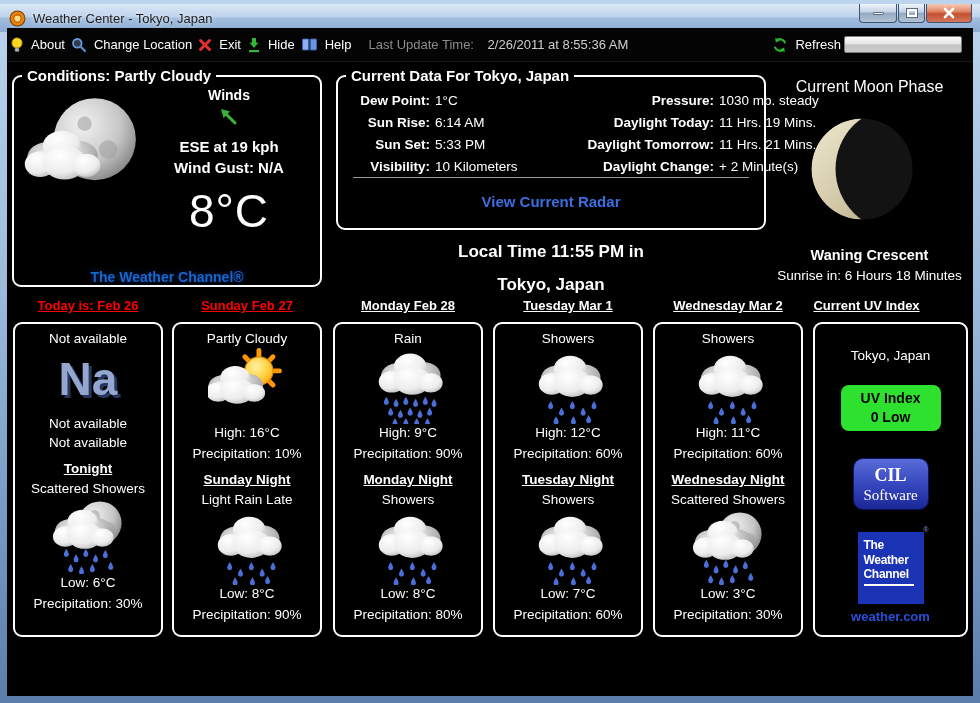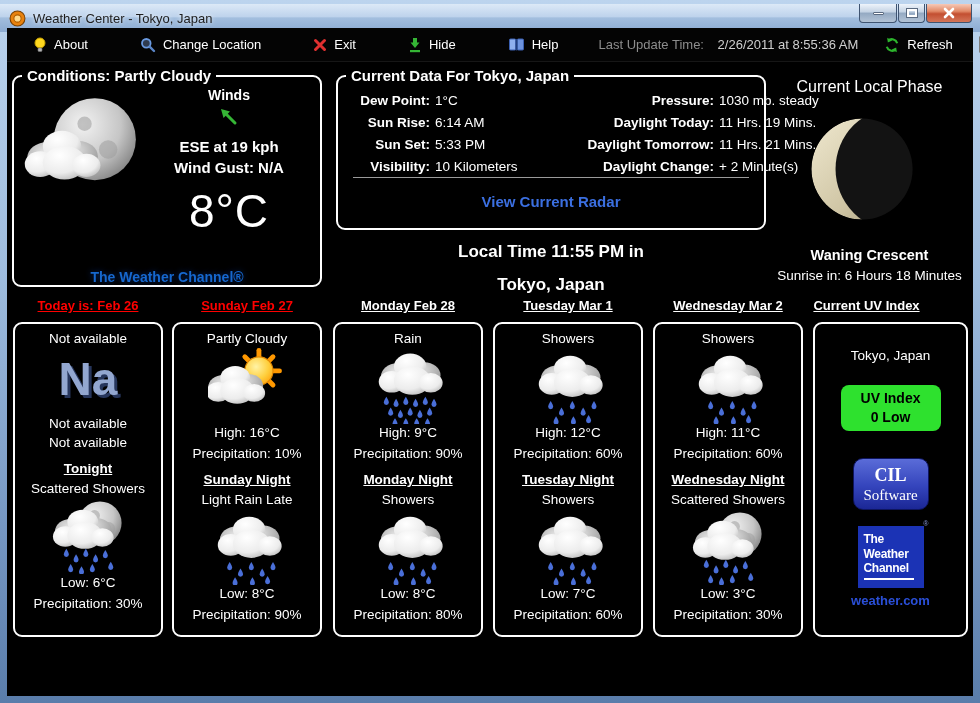--- a/index.html
+++ b/index.html
@@ -21,21 +21,21 @@
     background:linear-gradient(180deg,#eef4fb 0%,#c3d2e3 45%,#93a9c2 50%,#b3c3d6 100%); }
   .btn-min { width:38px; } .btn-max { width:27px; }
   .btn-close { width:46px; background:linear-gradient(180deg,#f6c9b8 0%,#e28a68 40%,#c34f31 55%,#d4765a 100%); }
   .glyph-min { width:11px; height:3px; background:#fff; border:1px solid #5a6a80; border-radius:1px; }
   .glyph-max { width:10px; height:8px; border:2px solid #fff; outline:1px solid #5a6a80; }
   
   .win-body { position:absolute; top:28px; left:7px; right:7px; bottom:7px; background:#000; }
   
   .toolbar { position:relative; height:34px; background:#040404; border-bottom:1px solid #161616;
     display:flex; align-items:center; color:#fff; font-size:13px; }
-  .tb-item { display:flex; align-items:center; gap:7px; padding:0 26px; cursor:pointer; white-space:nowrap; }
+  .tb-item { display:flex; align-items:center; gap:7px; padding:0 3px; cursor:pointer; white-space:nowrap; }
   .tb-item svg { display:block; }
   .tb-update { margin-left:14px; white-space:nowrap; }
   .tb-update-label { color:#8d8d8d; }
   .tb-update-value { color:#cfcfcf; margin-left:10px; }
   .tb-refresh { margin-left:auto; }
   .tb-progress { width:118px; height:17px; margin-right:11px; border:1px solid #7d7d7d; border-radius:2px;
     background:linear-gradient(180deg,#fdfdfd 0%,#e3e3e3 45%,#c3c3c3 55%,#cdcdcd 100%); }
   
   .stage { position:relative; height:calc(100% - 35px); color:#fff; }
   .panelbox { position:absolute; border:2px solid #fff; border-radius:9px; background:#000; }
@@ -87,21 +87,21 @@
   
   .uv-loc { margin-top:24px; font-size:13.5px; }
   .uv-btn { margin-top:22px; width:100px; height:46px; border-radius:8px; background:#2ee12e;
     color:#000; font-weight:bold; font-size:14px; display:flex; flex-direction:column;
     align-items:center; justify-content:center; line-height:1.35; cursor:pointer; }
   .cil-btn { margin-top:27px; width:76px; height:52px; border-radius:10px; cursor:pointer;
     background:linear-gradient(180deg,#5a6cd8 0%,#3444bc 55%,#1b2795 100%);
     border:1px solid #0e1560; color:#fff; display:flex; flex-direction:column; align-items:center; justify-content:center; }
   .cil-top { font-family:"Liberation Serif", serif; font-size:18px; font-weight:bold; }
   .cil-bottom { font-family:"Liberation Serif", serif; font-size:15px; margin-top:1px; }
-  .twc-logo { margin-top:16px; width:66px; height:62px; background:#1b33b5; color:#fff; position:relative;
+  .twc-logo { margin-top:22px; width:66px; height:72px; background:#1b33b5; color:#fff; position:relative;
     text-align:left; padding:6px 0 0 6px; cursor:pointer; }
   .twc-line { font-size:12px; font-weight:bold; line-height:1.22; letter-spacing:-0.3px; }
   .twc-underline { width:50px; height:2px; background:#fff; margin-top:2px; }
   .twc-reg { position:absolute; top:-6px; right:-5px; font-size:7px; color:#8899dd; }
   .weather-com { margin-top:5px; font-size:13px; font-weight:bold; color:#2a4fd8; }
 </style>
 </head>
 <body>
 
 <svg width="0" height="0" style="position:absolute" aria-hidden="true">
@@ -347,21 +347,21 @@
           <span class="data-label">Daylight Change:</span>
           <span class="data-value">+ 2 Minute(s)</span>
         </div>
         <div class="data-divider"></div>
         <div class="radar-link">View Current Radar</div>
       </div>
 
       <div class="local-time lt1">Local Time 11:55 PM in</div>
       <div class="local-time lt2">Tokyo, Japan</div>
 
-      <div class="moon-title">Current Local Phase</div>
+      <div class="moon-title">Current Moon Phase</div>
       <svg class="moon-img" width="110" height="138" viewBox="0 0 90 120">
         <use href="#icon-crescent"></use>
       </svg>
       <div class="moon-phase">Waning Crescent</div>
       <div class="moon-sunrise">Sunrise in: 6 Hours 18 Minutes</div>
 
       <div class="fc-link red" style="left:6px; width:150px;">Today is: Feb 26</div>
       <div class="fc-link red" style="left:165px; width:150px;">Sunday Feb 27</div>
       <div class="fc-link" style="left:326px; width:150px;">Monday Feb 28</div>
       <div class="fc-link" style="left:486px; width:150px;">Tuesday Mar 1</div>

